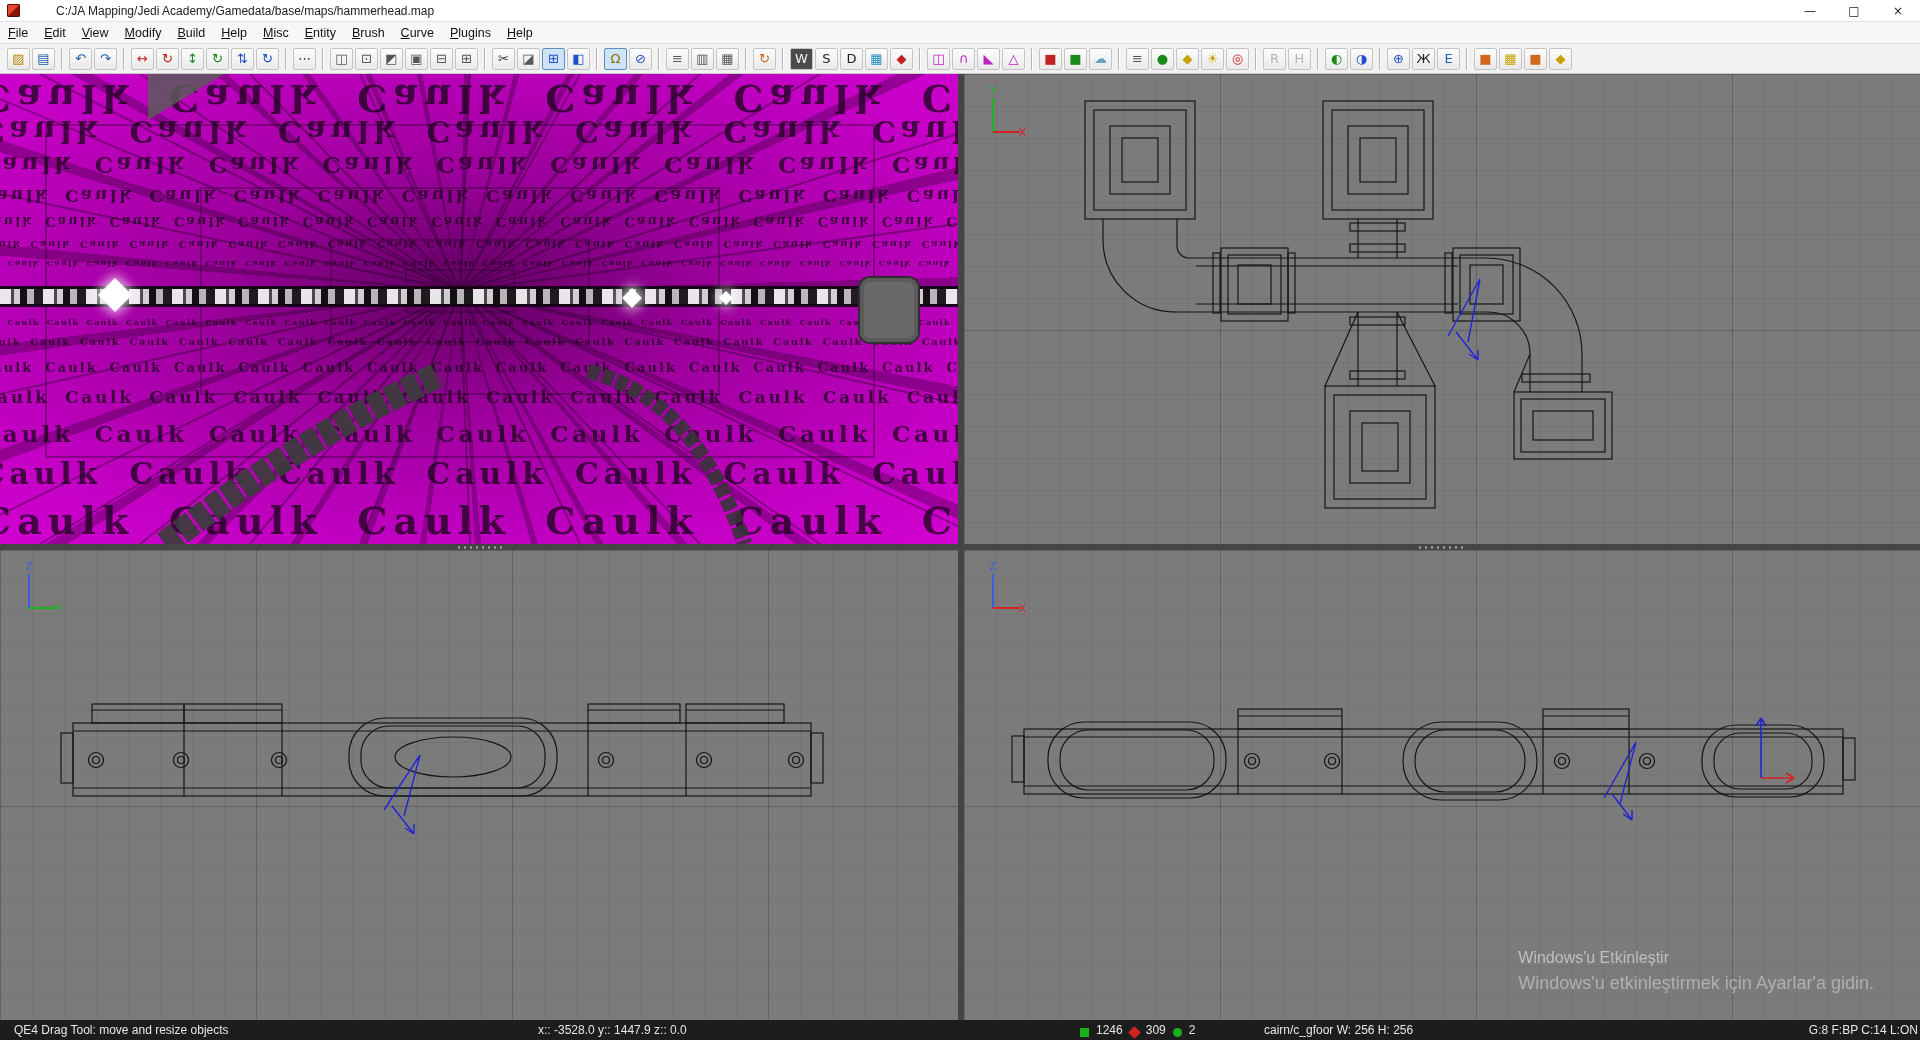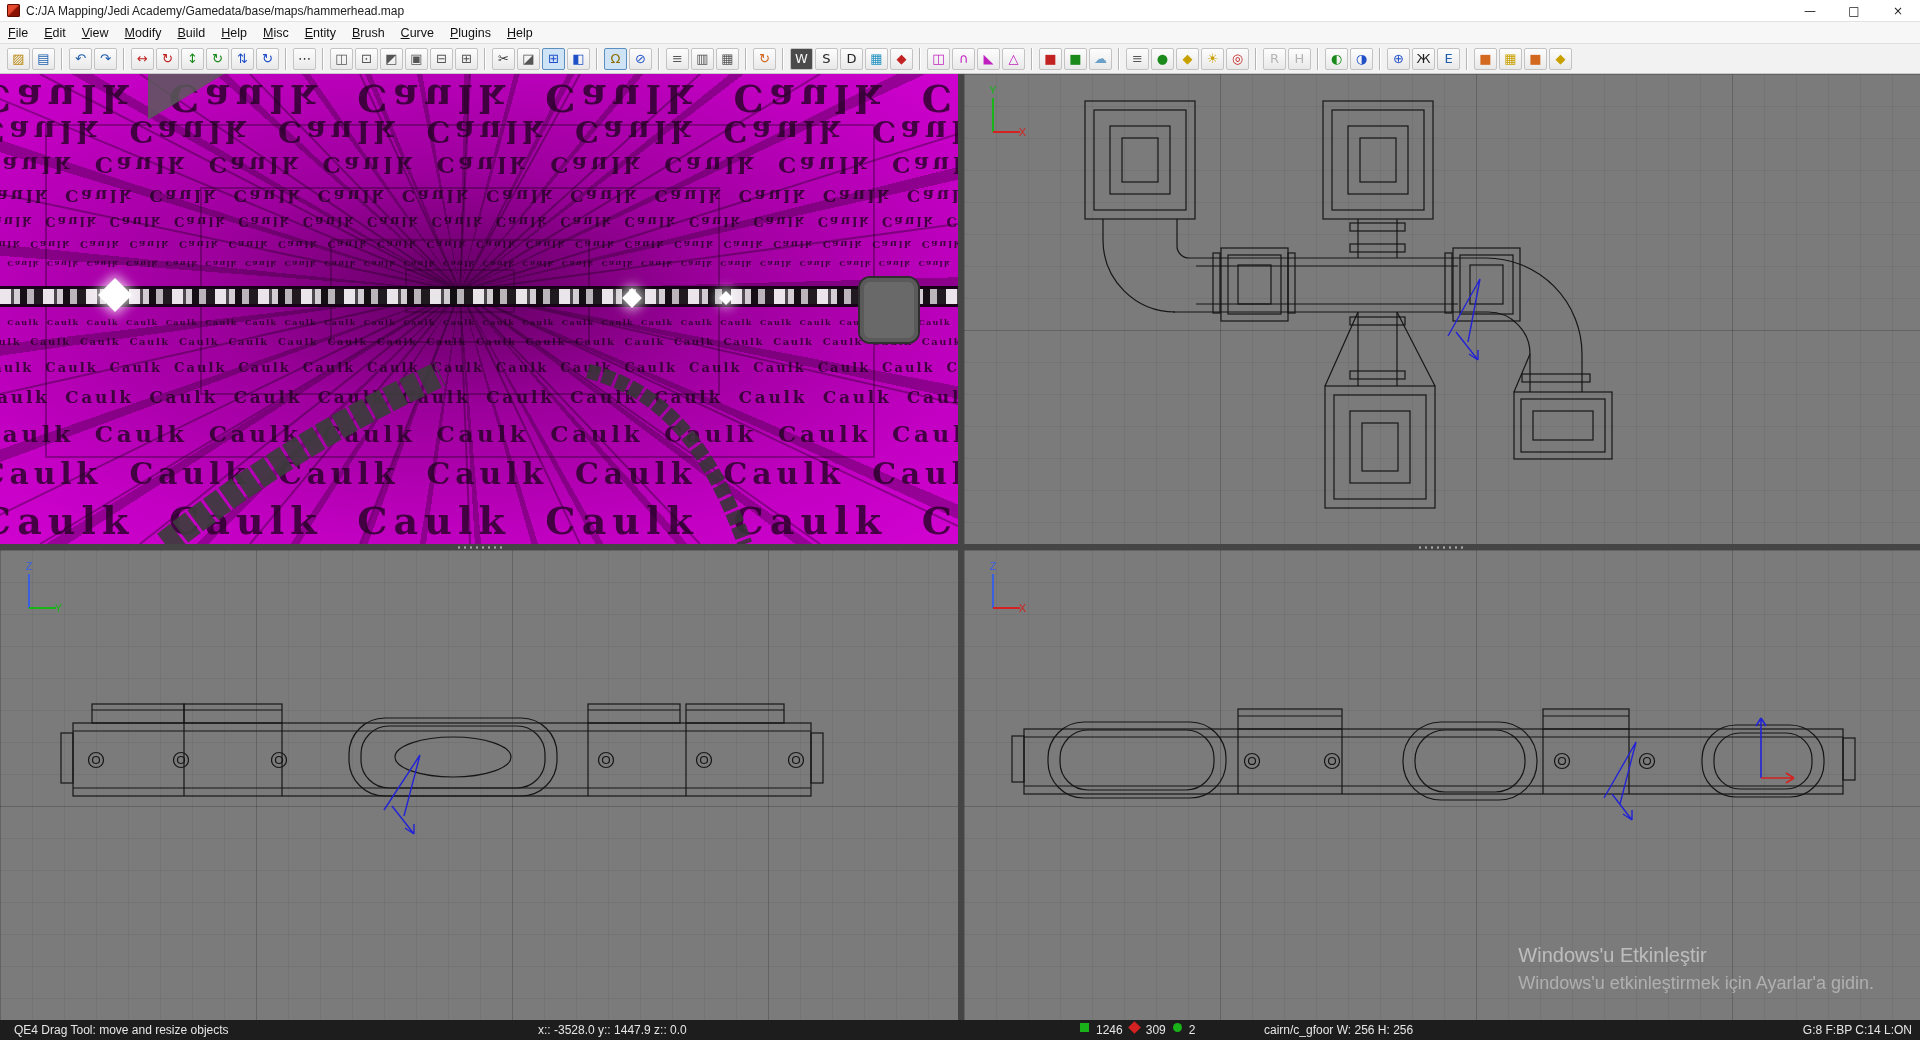--- a/index.html
+++ b/index.html
@@ -2,21 +2,21 @@
 <html><head>
 <meta charset="utf-8">
 <style>
   * { box-sizing: border-box; margin: 0; padding: 0; }
   html,body { width:1920px; height:1040px; overflow:hidden; background:#000;
               font-family:"Liberation Sans", sans-serif; }
   .app { width:1920px; height:1040px; display:flex; flex-direction:column; }
 
   
   .titlebar { height:22px; background:#ffffff; display:flex; align-items:center;
-              font-size:12px; color:#222; border-bottom:1px solid #e3e3e3; }
+              font-size:12px; color:#222; border-bottom:1px solid #e3e3e3;gap:30px; }
   .app-icon { width:13px; height:13px; margin:0 6px 0 7px; border-radius:2px;
               background:linear-gradient(135deg,#e64a2e 0 45%,#8a1200 55% 100%);
               box-shadow: inset 0 0 0 1px #5a0c00; flex:0 0 auto; }
   .title-text { flex:1 1 auto; white-space:nowrap; overflow:hidden; }
   .win-controls { display:flex; height:100%; }
   .win-btn { width:44px; height:100%; border:none; background:transparent; font-size:12px;
              color:#222; font-family:"DejaVu Sans",sans-serif; cursor:default; }
 
   
   .menubar { height:22px; background:#f7f7f7; display:flex; align-items:stretch;
@@ -74,41 +74,41 @@
     background-image:
       linear-gradient(rgba(0,0,0,0.15) 1px, transparent 1px),
       linear-gradient(90deg, rgba(0,0,0,0.15) 1px, transparent 1px),
       linear-gradient(rgba(0,0,0,0.06) 1px, transparent 1px),
       linear-gradient(90deg, rgba(0,0,0,0.06) 1px, transparent 1px);
     background-size:256px 256px,256px 256px,32px 32px,32px 32px; }
   .wire { position:absolute; inset:0; width:100%; height:100%; }
   .axis { position:absolute; left:16px; top:10px; z-index:3; }
 
   .watermark { position:absolute; right:46px; bottom:26px; z-index:4; }
-  .wm1 { font-size:20px; color:rgba(255,255,255,0.50); }
+  .wm1 { font-size:16px; color:rgba(255,255,255,0.50); }
   .wm2 { font-size:18px; color:rgba(255,255,255,0.40); margin-top:6px; }
 
   .splitter-dots { position:absolute; width:46px; height:5px; top:470.5px; z-index:5;
       background-image:radial-gradient(circle,#a8a8a8 1px,transparent 1.3px);
       background-size:6px 5px; }
   .sd-left { left:456px; } .sd-right { left:1417px; }
 
   
   .statusbar { height:20px; background:#1d1d1d; color:#e6e6e6; display:flex;
                align-items:center; font-size:12px; white-space:nowrap; }
   .sb-tool   { flex:0 0 446px; padding-left:14px; overflow:hidden; }
   .sb-coords { flex:0 0 250px; margin-left:92px; }
-  .sb-counts { flex:0 0 160px; margin-left:292px; display:inline-flex; align-items:flex-start; gap:7px; }
+  .sb-counts { flex:0 0 160px; margin-left:292px; display:inline-flex; align-items:flex-end; gap:7px; }
   .sb-ic { display:inline-block; width:9px; height:9px; }
   .sb-ic.sq { background:#19b219; }
   .sb-ic.di { background:#d42222; transform:rotate(45deg); }
   .sb-ic.ci { background:#19b219; border-radius:50%; }
   .sb-tex   { margin-left:24px; }
   .sb-spacer { flex:1 1 auto; }
-  .sb-right { padding-right:8px;text-align:center; }
+  .sb-right { padding-right:2px;text-align:center; }
 </style>
 </head>
 <body>
 
 <div class="app">
 
   <div class="titlebar">
     <span class="app-icon"></span>
     <span class="title-text">C:/JA Mapping/Jedi Academy/Gamedata/base/maps/hammerhead.map</span>
     <div class="win-controls">

